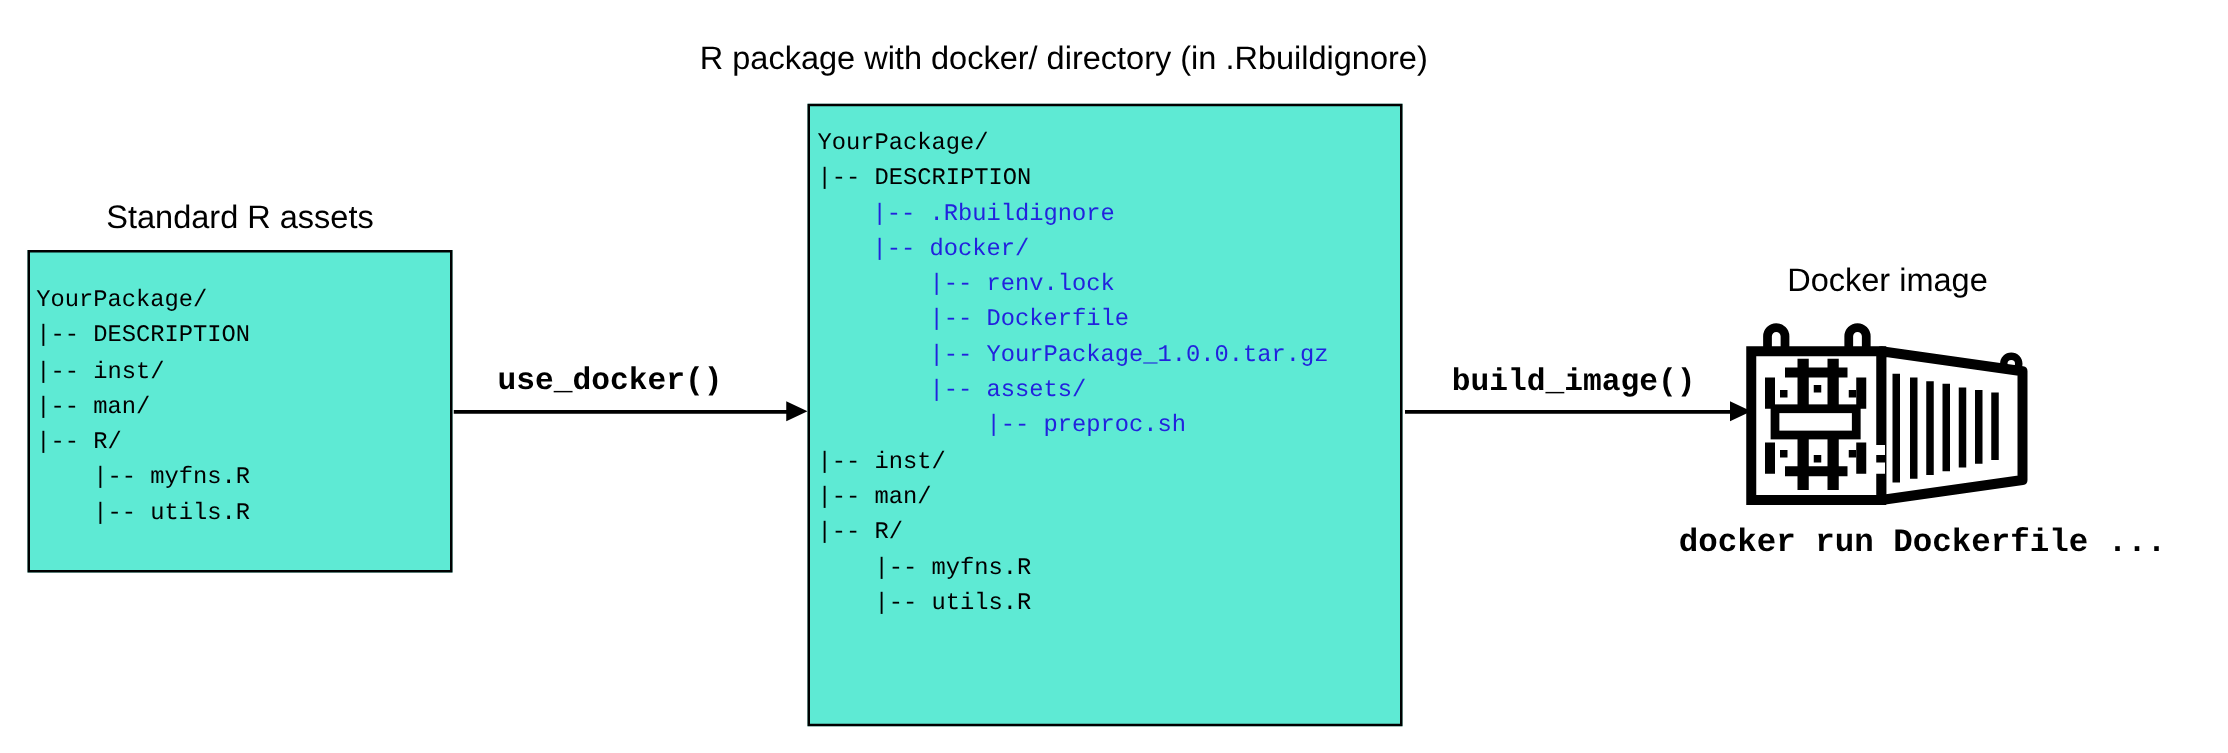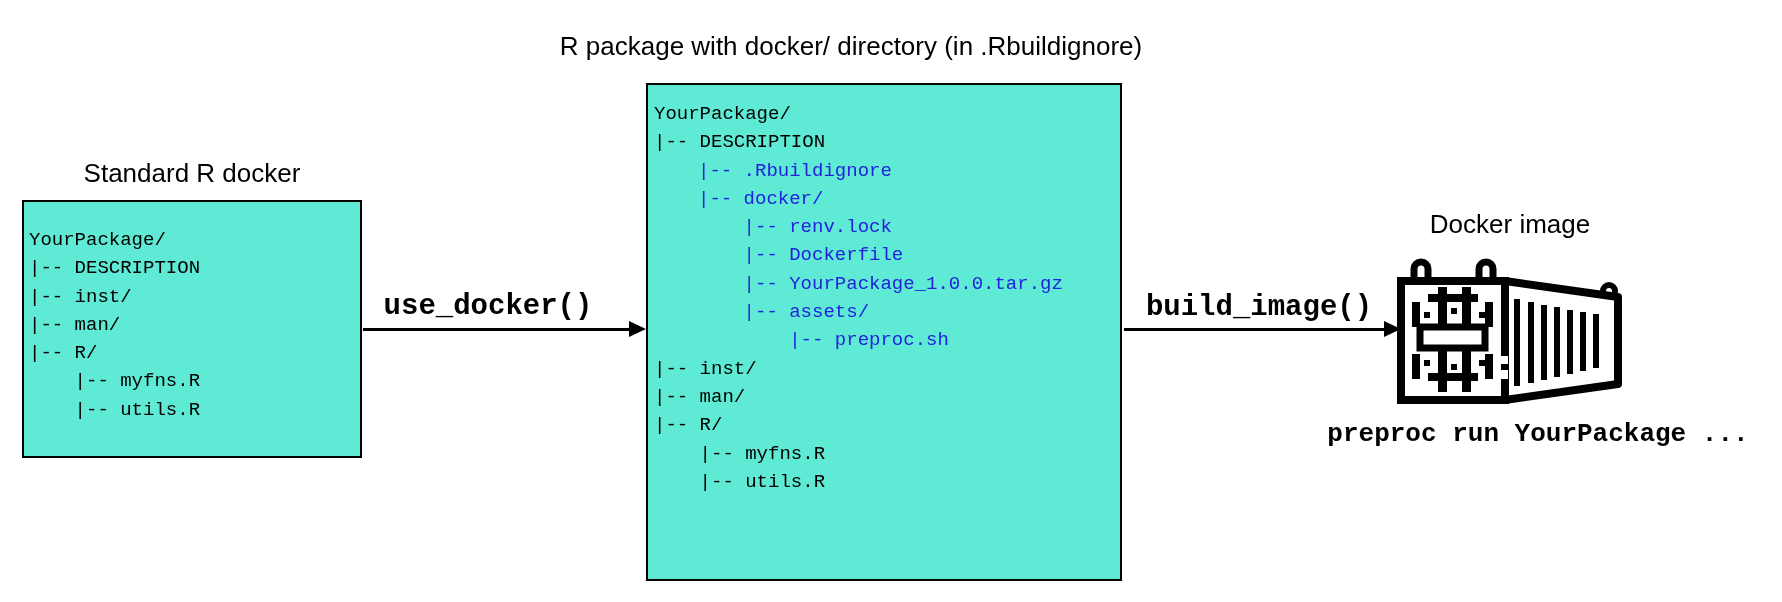--- a/index.html
+++ b/index.html
@@ -17,32 +17,32 @@
   }
   .tree{font-family:"Liberation Mono",monospace;font-size:19px;line-height:28.3px;color:var(--ink,#000);}
   .tree-line{white-space:pre;}
   .tree-line.hl{color:var(--blue,#2222dd);margin-left:44px;}
   .arrow-line{height:3px;background:var(--ink,#000);}
   .arrow-head{
     width:0;height:0;border-top:8px solid transparent;border-bottom:8px solid transparent;
     border-left:17px solid var(--ink,#000);
   }
   .fn-label{
-    font-family:"Liberation Mono",monospace;font-weight:bold;font-size:29px;
+    font-family:"Liberation Mono",monospace;font-weight:bold;font-size:25px;
     color:var(--ink,#000);text-align:center;white-space:nowrap;
   }
   .cmd-label{
     font-family:"Liberation Mono",monospace;font-weight:bold;font-size:26px;
     color:var(--ink,#000);text-align:center;white-space:nowrap;
   }
 </style>
 </head>
 <body style="--bg: #ffffff; --ink: #000000; --blue: #2222dd;">
 
-<div class="abs box-title" style="left:22px;top:158px;width:340px;">Standard R docker</div>
+<div class="abs box-title" style="left:22px;top:158px;width:340px;">Standard R assets</div>
 
 <div class="abs tree-box" style="left:22px;top:200px;width:340px;height:258px;">
   <div class="tree" style="padding:24px 0 0 5px;">
       <div class="tree-line">YourPackage/</div>
       <div class="tree-line">|-- DESCRIPTION</div>
       <div class="tree-line">|-- inst/</div>
       <div class="tree-line">|-- man/</div>
       <div class="tree-line">|-- R/</div>
       <div class="tree-line">    |-- myfns.R</div>
       <div class="tree-line">    |-- utils.R</div>
@@ -118,13 +118,13 @@
     <rect x="84" y="62" width="6" height="6" fill="#000"></rect>
     <rect x="29" y="110" width="6" height="6" fill="#000"></rect>
     <rect x="84" y="110" width="6" height="6" fill="#000"></rect>
     <rect x="56" y="58" width="6" height="6" fill="#000"></rect>
     <rect x="56" y="114" width="6" height="6" fill="#000"></rect>
 
     <rect x="25" y="77" width="65" height="21" fill="#fff" stroke="#000" stroke-width="7"></rect>
   </svg>
 </div>
 
-<div class="abs cmd-label" style="left:1308px;top:419px;width:460px;">preproc run YourPackage ...</div>
+<div class="abs cmd-label" style="left:1308px;top:419px;width:460px;">docker run Dockerfile ...</div>
 
 </body></html>

